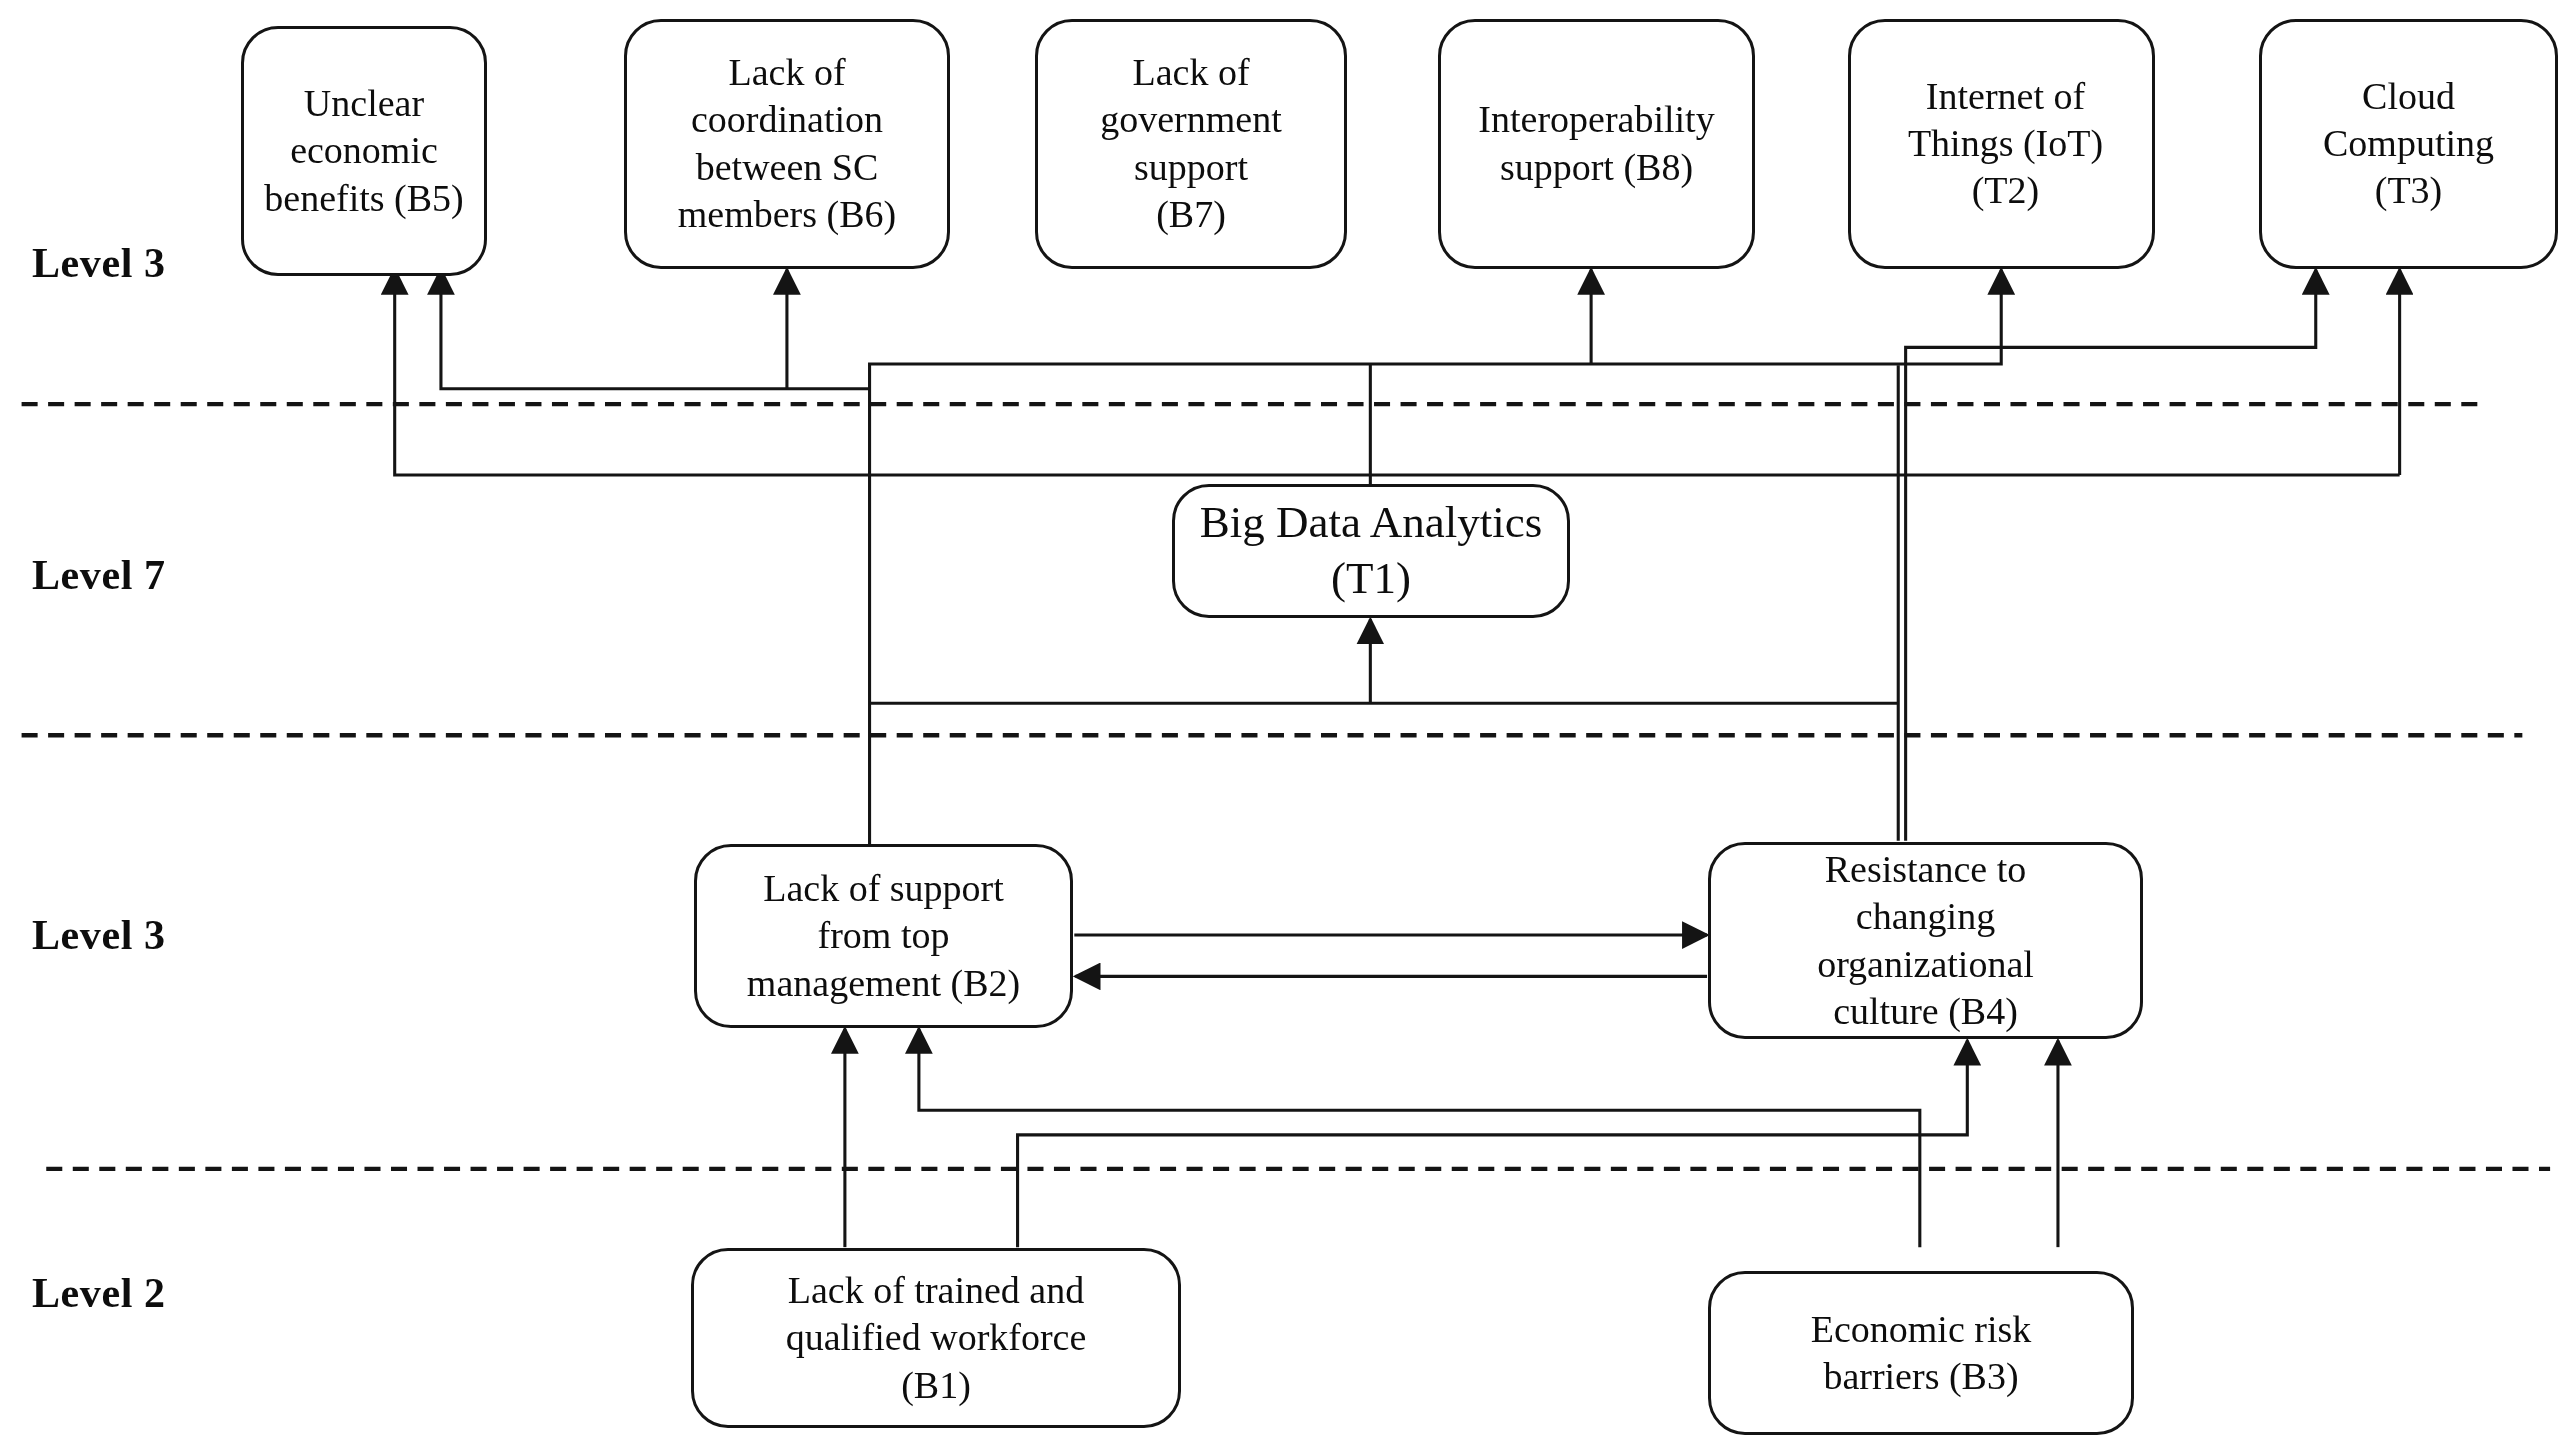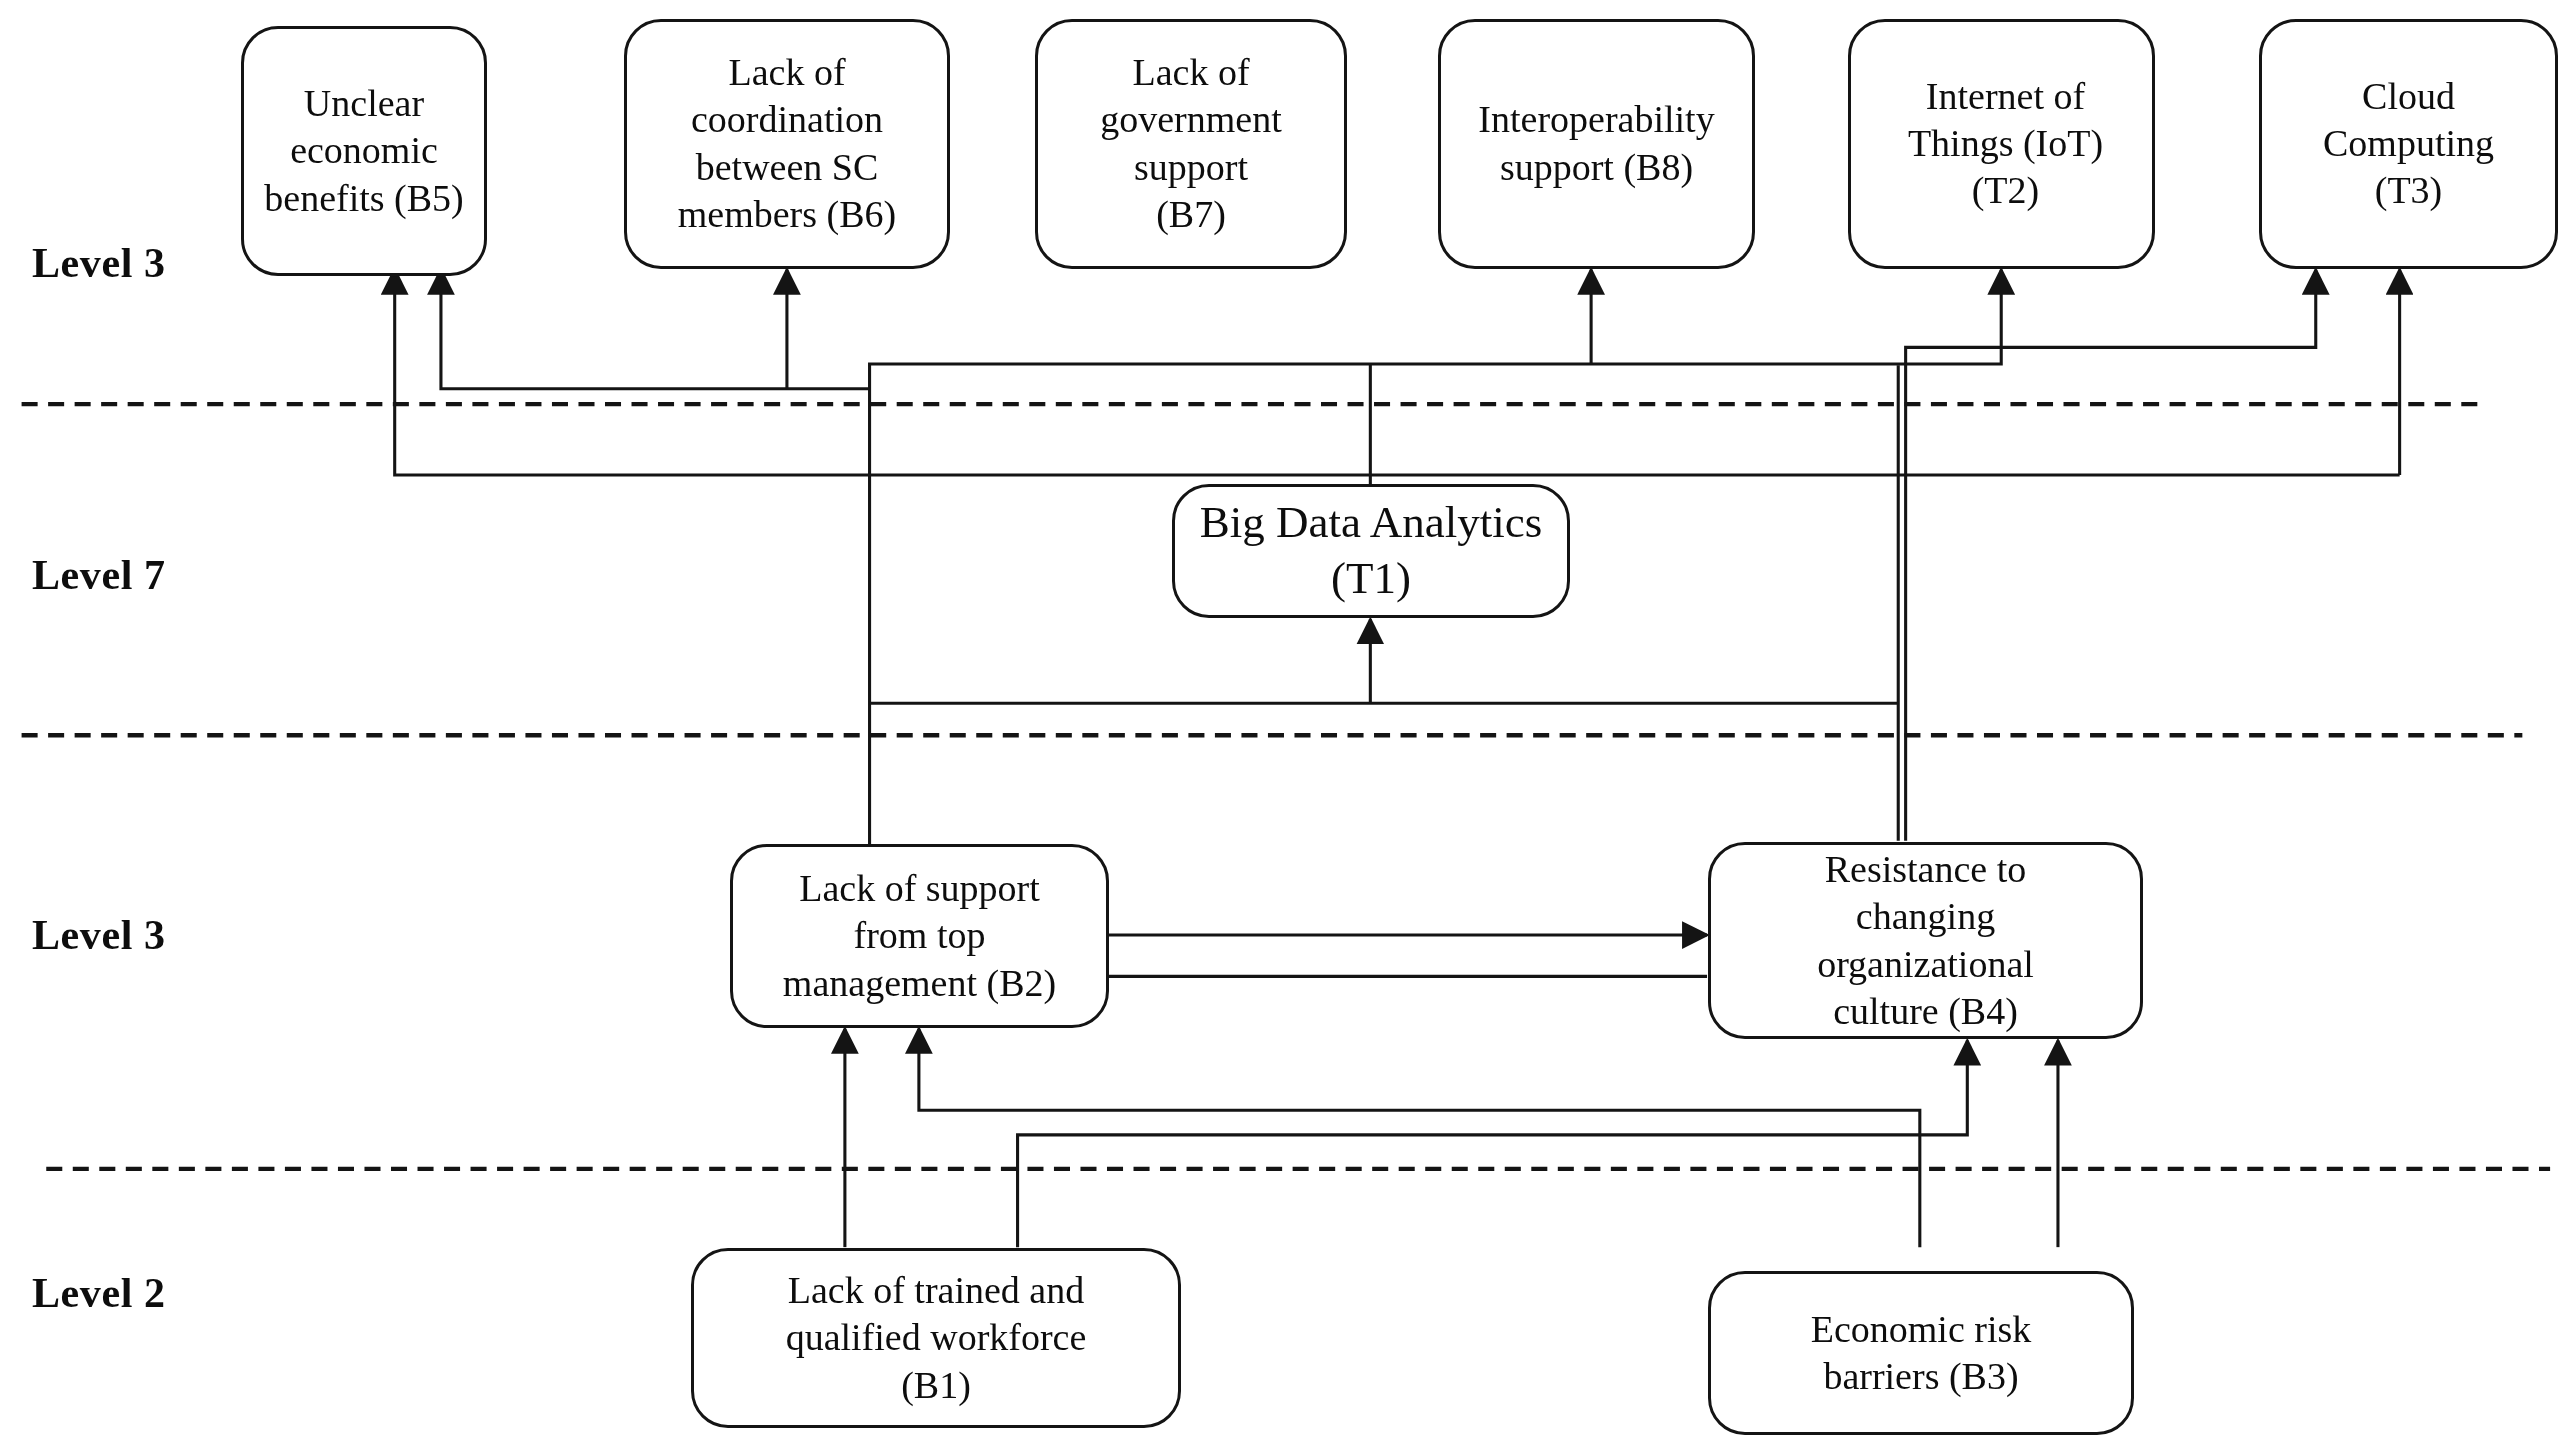--- a/index.html
+++ b/index.html
@@ -76,21 +76,21 @@
     <div class="node" style="left: 1438px; top: 18.5px; width: 317px; height: 250px;">Interoperability
 support (B8)</div>
     <div class="node" style="left: 1848px; top: 18.5px; width: 307px; height: 250px; padding-left: 8px;">Internet of
 Things (IoT)
 (T2)</div>
     <div class="node" style="left: 2259px; top: 18.5px; width: 299px; height: 250px;">Cloud
 Computing
 (T3)</div>
     <div class="node mid" style="left: 1172px; top: 484px; width: 398px; height: 134px;">Big Data Analytics
 (T1)</div>
-    <div class="node" style="left: 694px; top: 844px; width: 379px; height: 184px; margin-left: 36px;">Lack of support
+    <div class="node" style="left: 694px; top: 844px; width: 379px; height: 184px;">Lack of support
 from top
 management (B2)</div>
     <div class="node" style="left: 1708px; top: 842px; width: 435px; height: 197px;">Resistance to
 changing
 organizational
 culture (B4)</div>
     <div class="node" style="left: 691px; top: 1248px; width: 490px; height: 180px;">Lack of trained and
 qualified workforce
 (B1)</div>
     <div class="node" style="left: 1708px; top: 1248px; width: 426px; height: 164px; margin-top: 23px;">Economic risk

